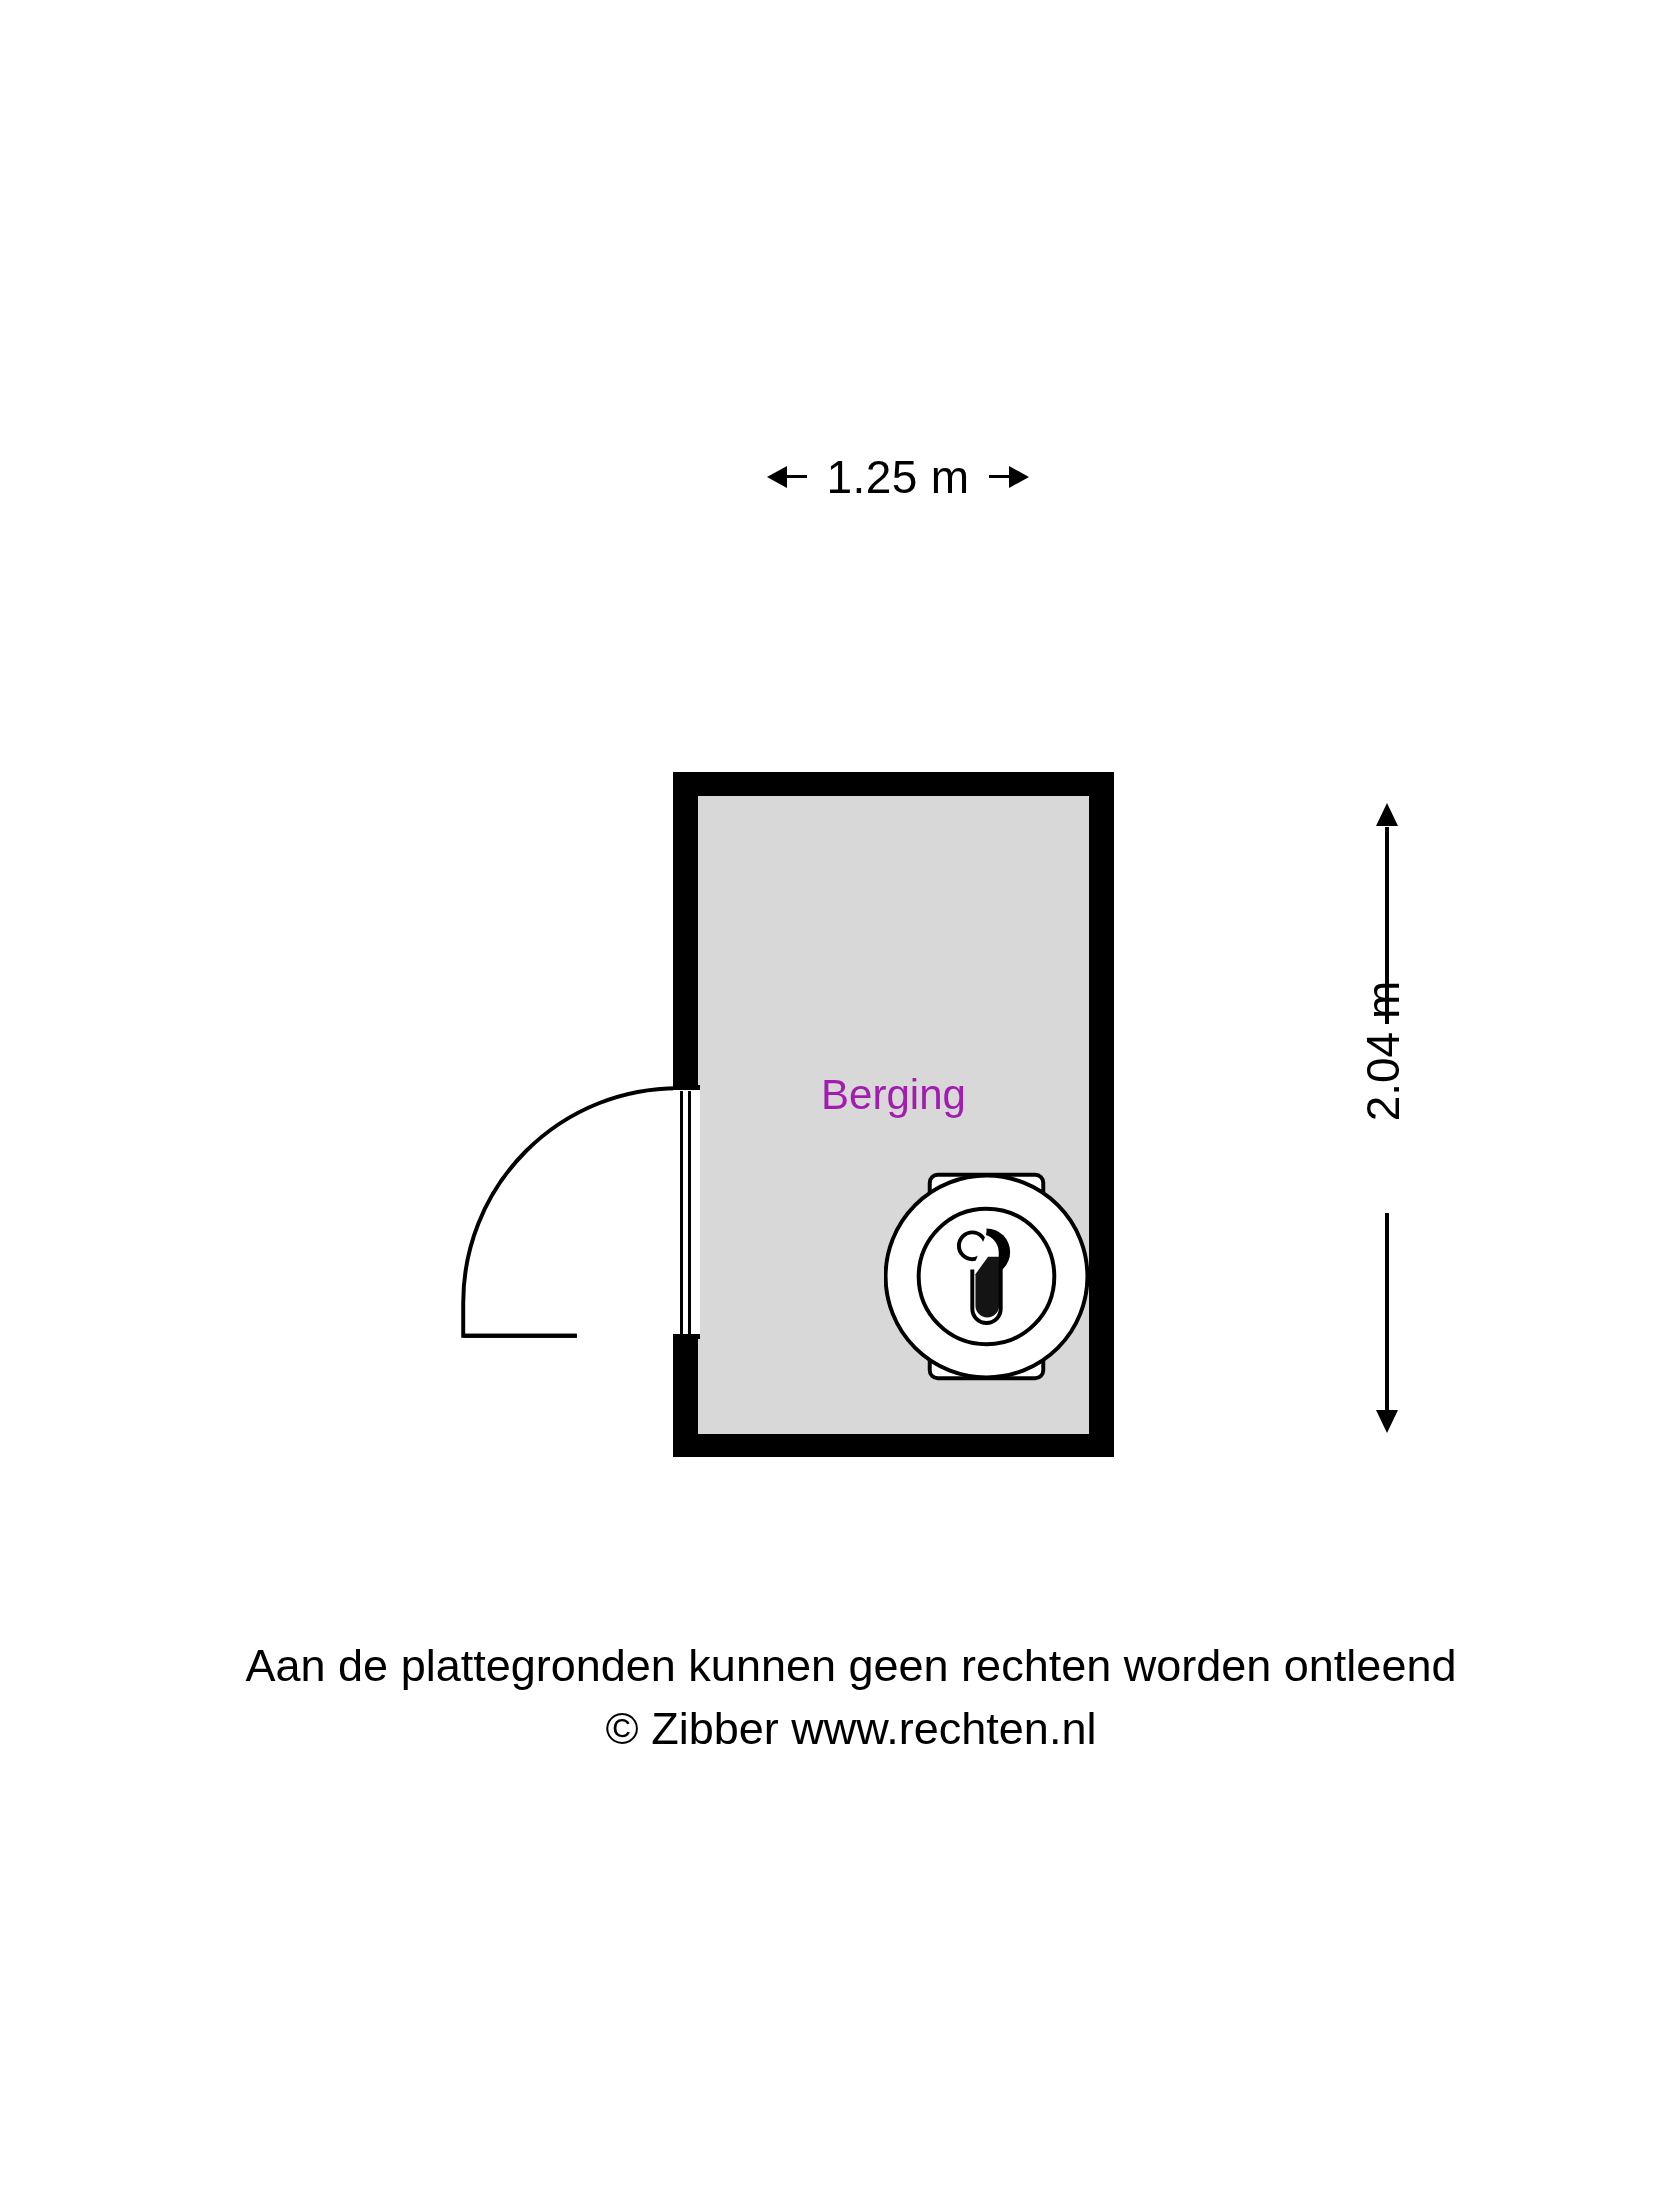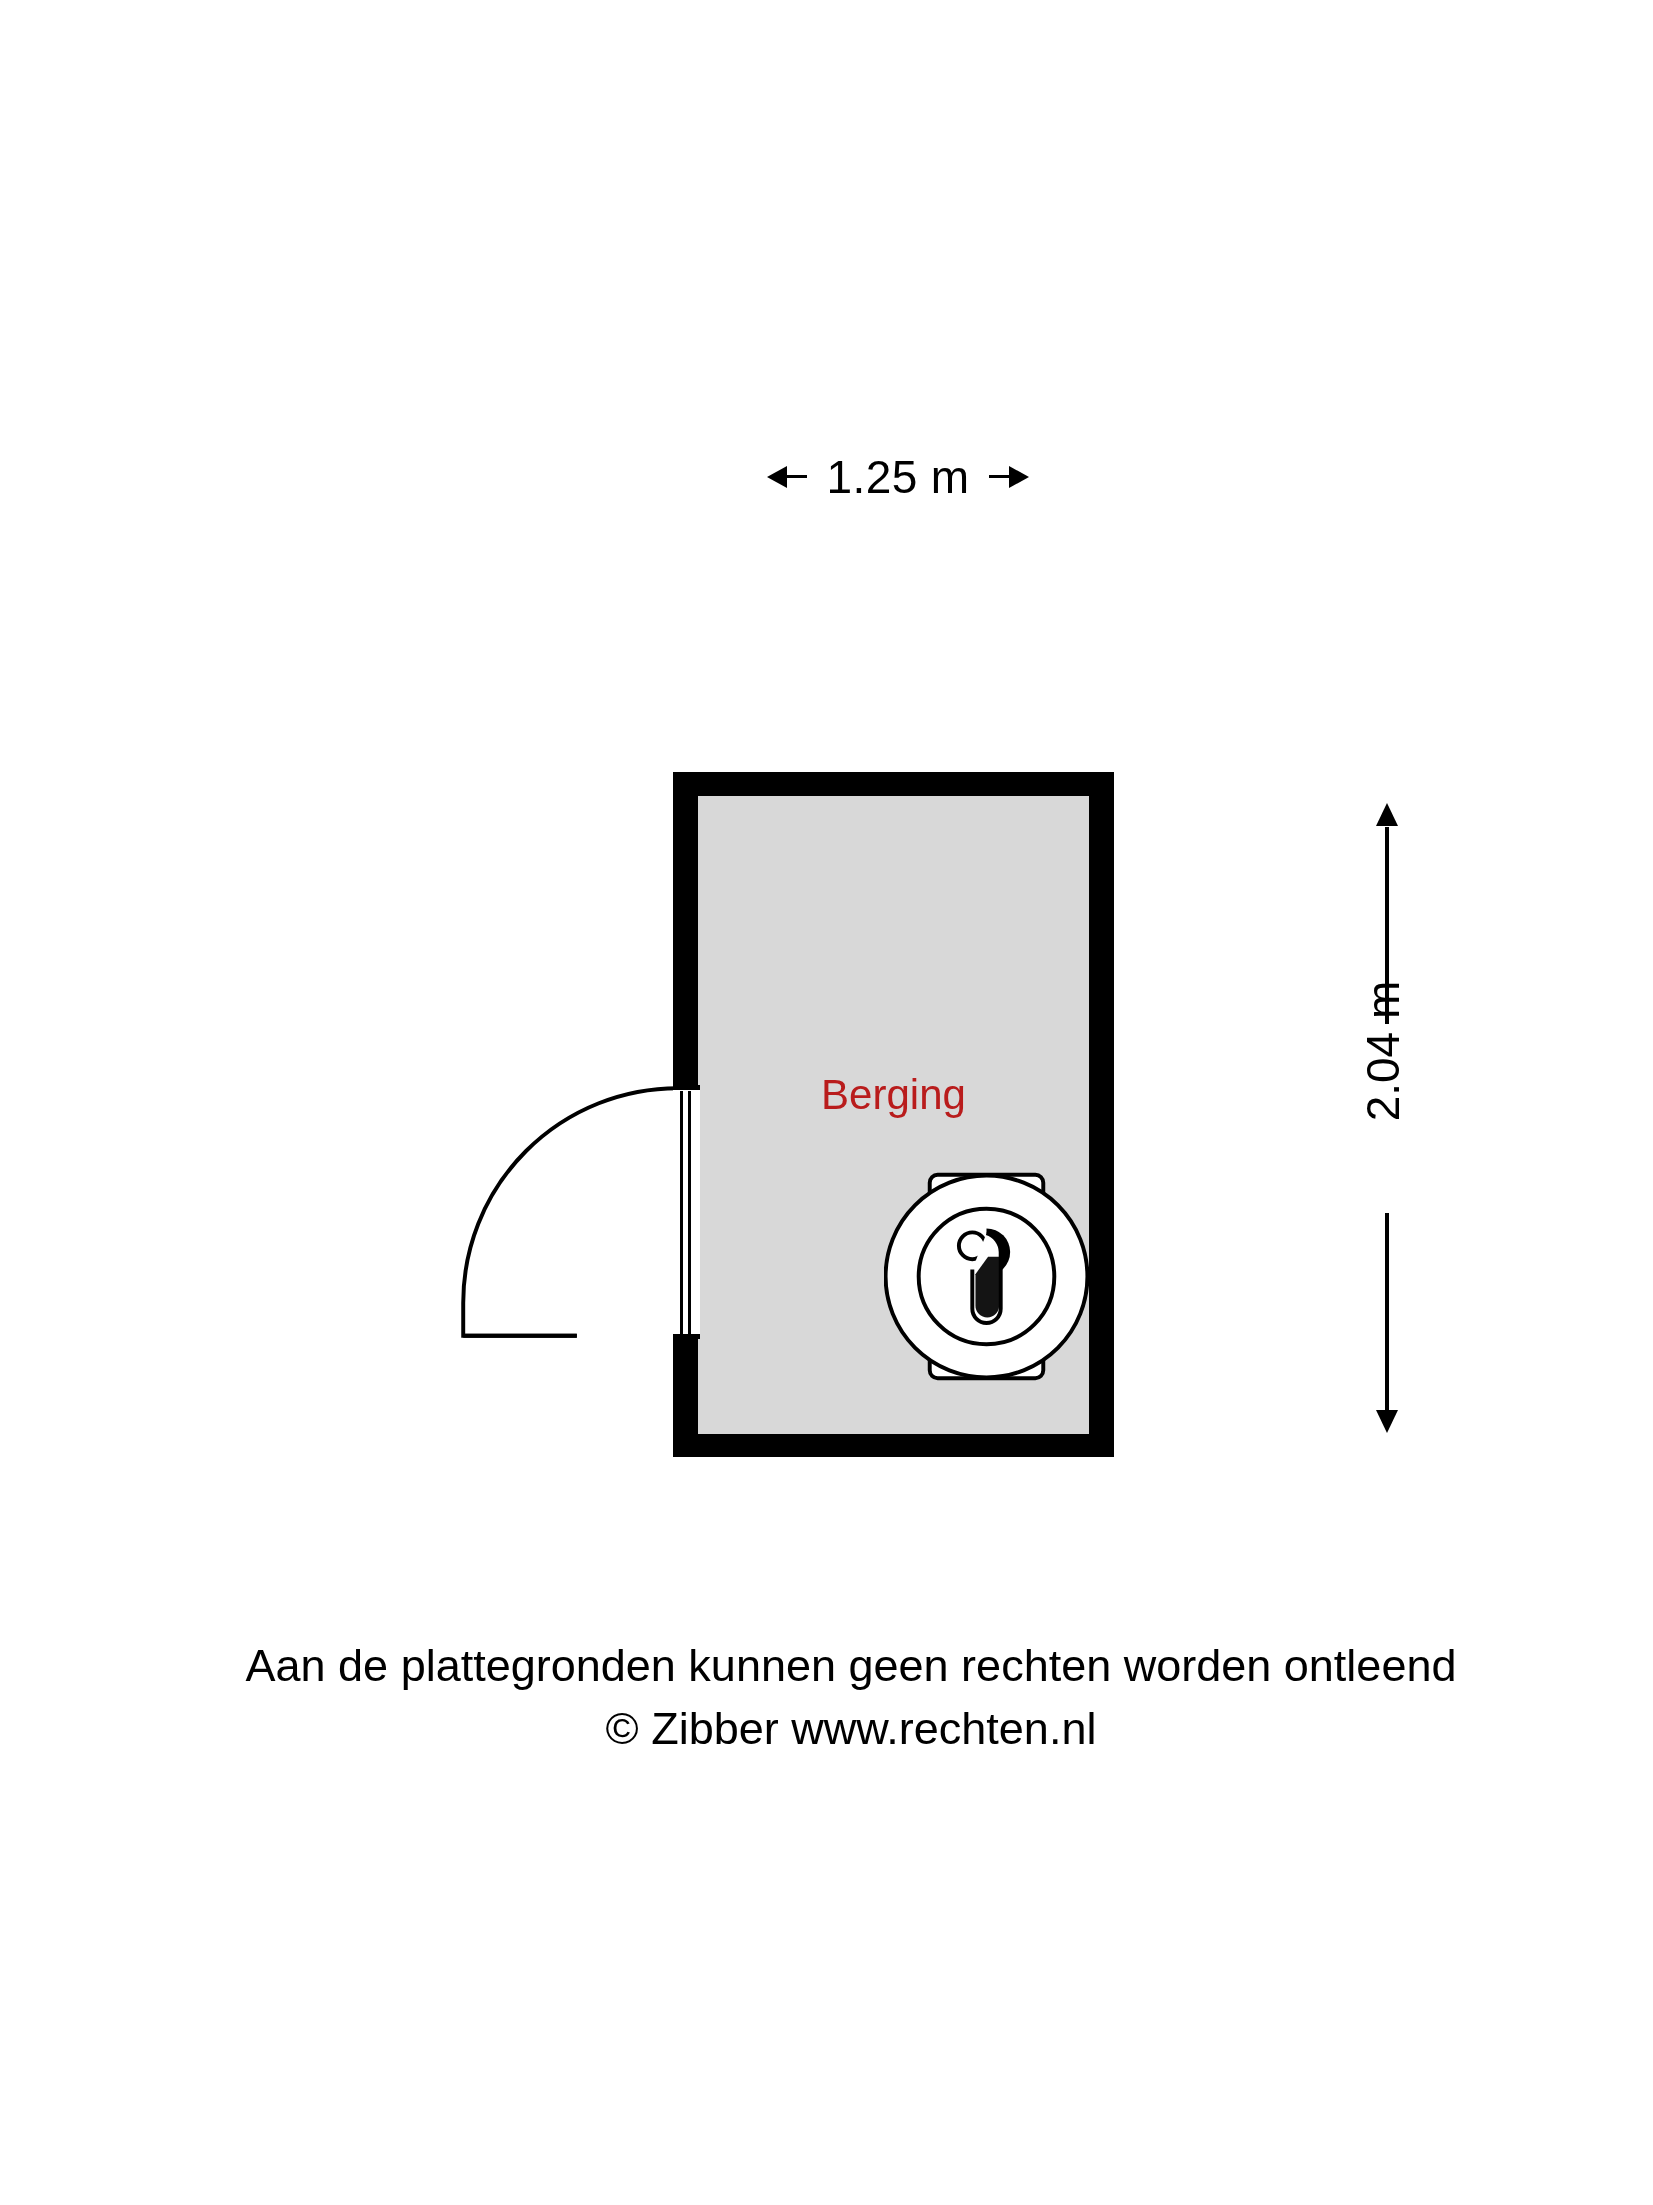--- a/index.html
+++ b/index.html
@@ -140,21 +140,21 @@
     height: 638px;
     background: #d8d8d8;
   }
   .room-label {
     position: absolute;
     left: 0;
     top: 299px;
     width: 441px;
     text-align: center;
     font-size: 42px;
-    color: #b91c1c;
+    color: #a21caf;
   }
 
   
   .door-gap {
     position: absolute;
     left: 0;
     top: 313px;
     width: 27px;
     height: 254px;
     background: #ffffff;

